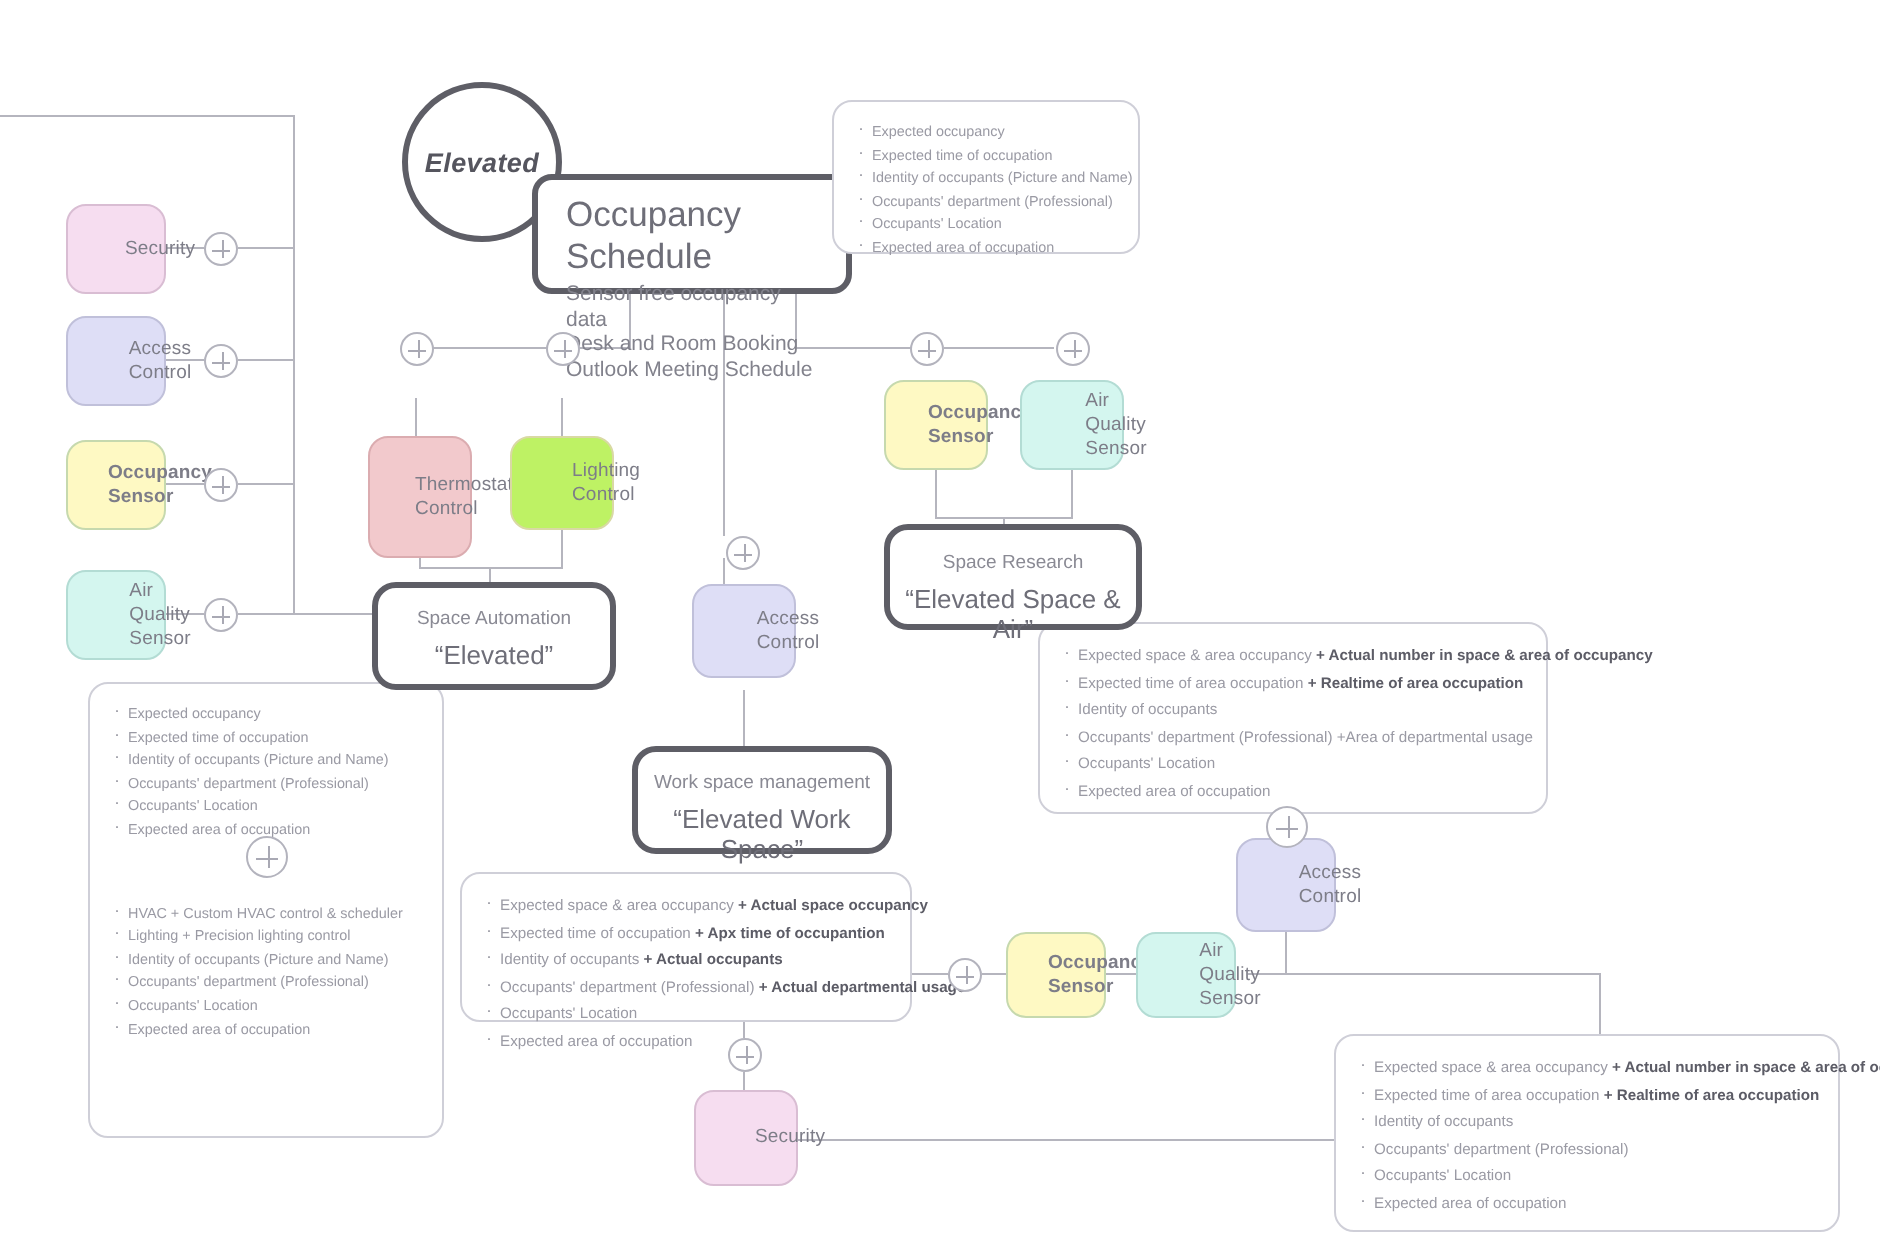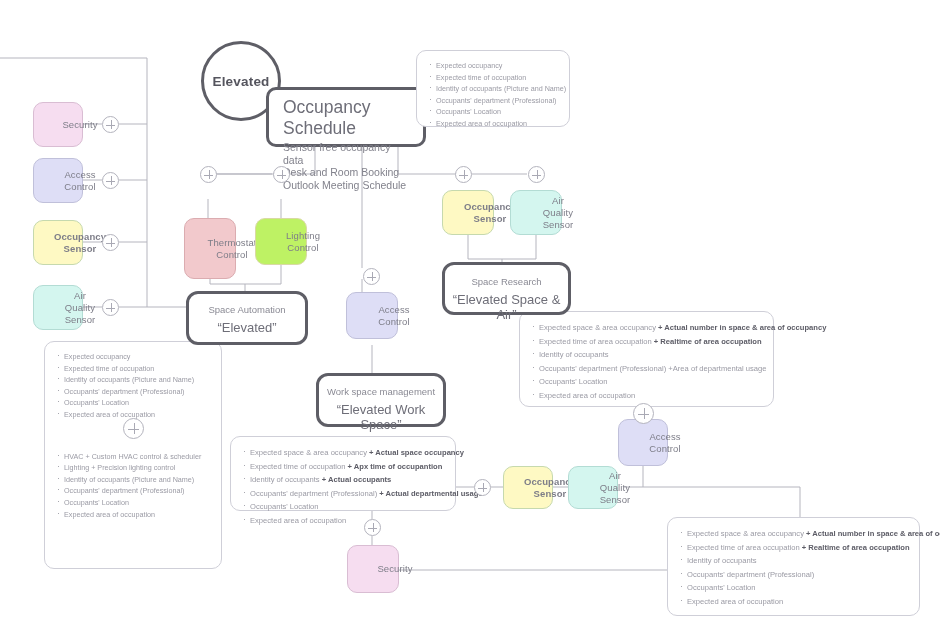--- a/index.html
+++ b/index.html
@@ -14,21 +14,20 @@
   #canvas{position:absolute;left:0;top:0;width:940px;height:627px;}
   svg.lines{position:absolute;left:0;top:0;width:940px;height:627px;pointer-events:none;}
 
   
   .chip{
     position:absolute;
     box-sizing:border-box;
     border-radius:10px;
     border:1px solid #b9b9c6;
     display:flex;align-items:center;justify-content:center;
-    text-align:center;
     font-size:9.5px;
     line-height:12px;
     color:#7d7d88;
     letter-spacing:.1px;
     white-space:pre-line;
     padding-left:44px;
   }
   .chip.pink   {background:#f6ddf0;border-color:#d9bdd3;}
   .chip.lav    {background:#dedef6;border-color:#c0c0da;}
   .chip.green  {background:#fef9c3;border-color:#c6d9ae;font-weight:bold;}
@@ -60,20 +59,21 @@
   
   .hero-circle{
     position:absolute;
     box-sizing:border-box;
     border:3.5px solid #5e5e66;
     border-radius:50%;
     background:#fff;
     display:flex;align-items:center;justify-content:center;
     font-size:13.5px;font-weight:bold;color:#55555e;
     letter-spacing:.2px;
+    font-style:italic;
   }
 
   
   .header-card{
     position:absolute;
     box-sizing:border-box;
     border:3px solid #5e5e66;
     border-radius:10px;
     background:#fff;
     padding:7px 12px 8px 14px;

